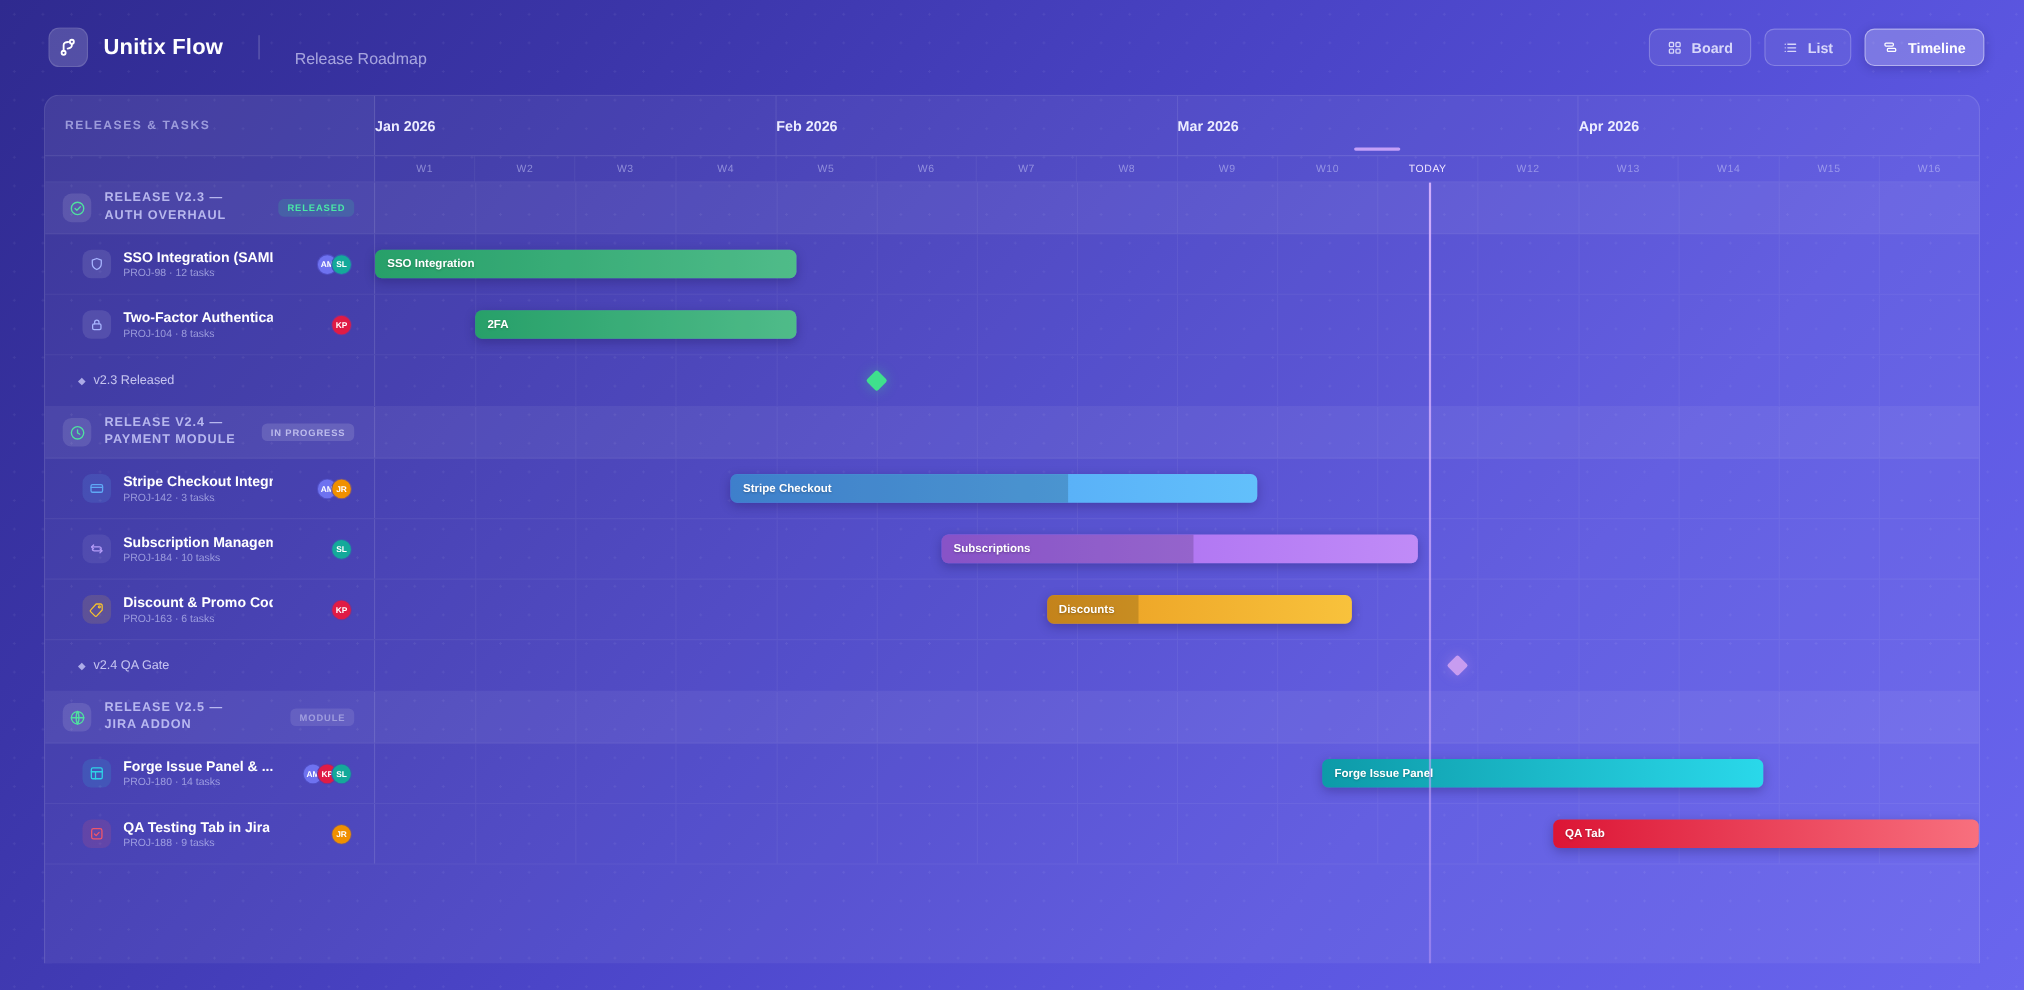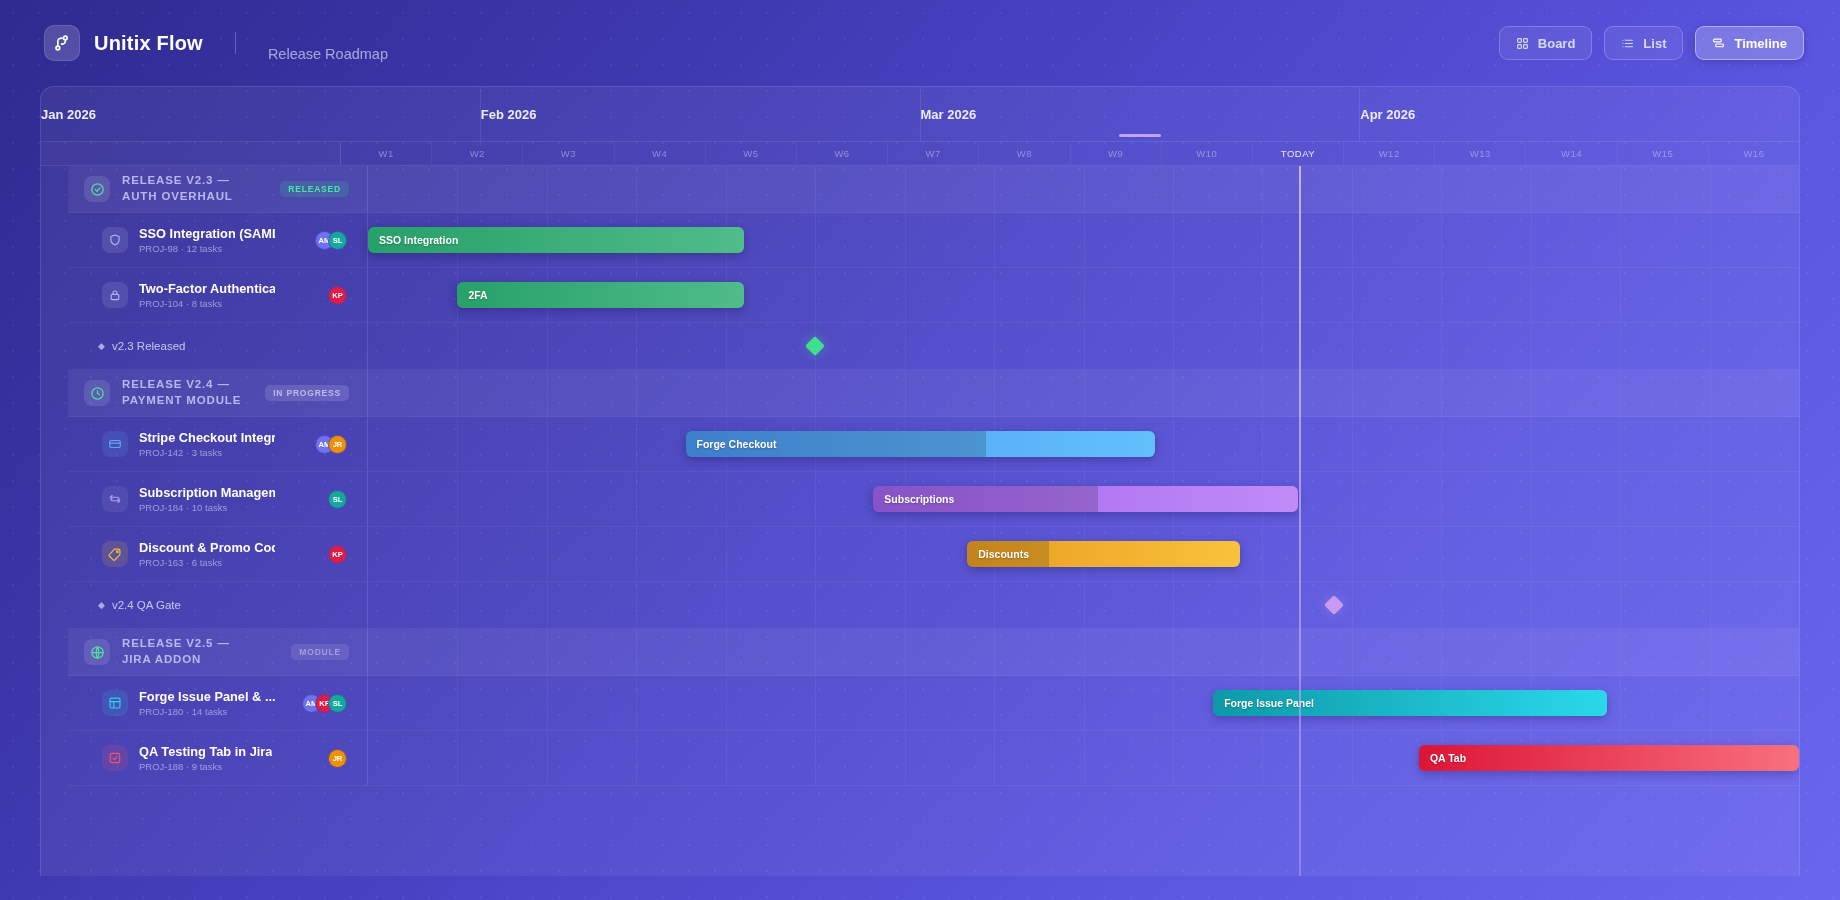--- a/index.html
+++ b/index.html
@@ -126,21 +126,20 @@
   }
   .week-cell.today-col { color: #f0e6ff; }
   .week-cell:last-child { border-right: none; }
 
   
   .rows { position: relative; }
   .row {
     display: flex;
     border-bottom: 1px solid rgba(255,255,255,.055);
     position: relative;
-    margin-left: 27px;
   }
   .row-left {
     width: 300px; min-width: 300px;
     border-right: 1px solid rgba(255,255,255,.12);
     display: flex; align-items: center;
     position: relative;
   }
   .row-track { flex: 1; position: relative; }
   .row-track .vline {
     position: absolute; top: 0; bottom: 0; width: 1px;
@@ -288,20 +287,21 @@
         </svg>
       </span>
       <span>Timeline</span>
     </button>
   </div>
 </div>
 
 <div class="panel">
 
   <div class="grid-head">
+    <div class="head-left">RELEASES &amp; TASKS</div>
     <div class="head-months" id="months">
         <div class="month-cell">
           <span>Jan 2026</span>
         </div>
         <div class="month-cell">
           <span>Feb 2026</span>
         </div>
         <div class="month-cell current">
           <span>Mar 2026</span>
         </div>
@@ -520,21 +520,21 @@
           <span class="vline" style="left:50%"></span>
           <span class="vline" style="left:56.25%"></span>
           <span class="vline" style="left:62.5%"></span>
           <span class="vline" style="left:68.75%"></span>
           <span class="vline" style="left:75%"></span>
           <span class="vline" style="left:81.25%"></span>
           <span class="vline" style="left:87.5%"></span>
           <span class="vline" style="left:93.75%"></span>
           <div class="bar" style="left:22.1875%;width:32.8125%;background:linear-gradient(90deg,#4b98f2,#62c0fb)">
       <span class="bar-progress" style="width:64%"></span>
-      <span class="bar-label">Forge Checkout</span>
+      <span class="bar-label">Stripe Checkout</span>
     </div>
         </div>
       </div>
       <div class="row task">
     <div class="row-left">
           <span class="tsk-icon" style="background:rgba(255,255,255,0.07)">
             <svg width="14" height="14" viewBox="0 0 24 24" fill="none" stroke="#b49cf7" stroke-width="2" stroke-linecap="round" stroke-linejoin="round">
               <path d="M4 9h12.2a3 3 0 012.8 3"></path>
               <path d="M7 6L4 9l3 3"></path>
               <path d="M20 15H7.8A3 3 0 015 12"></path>

